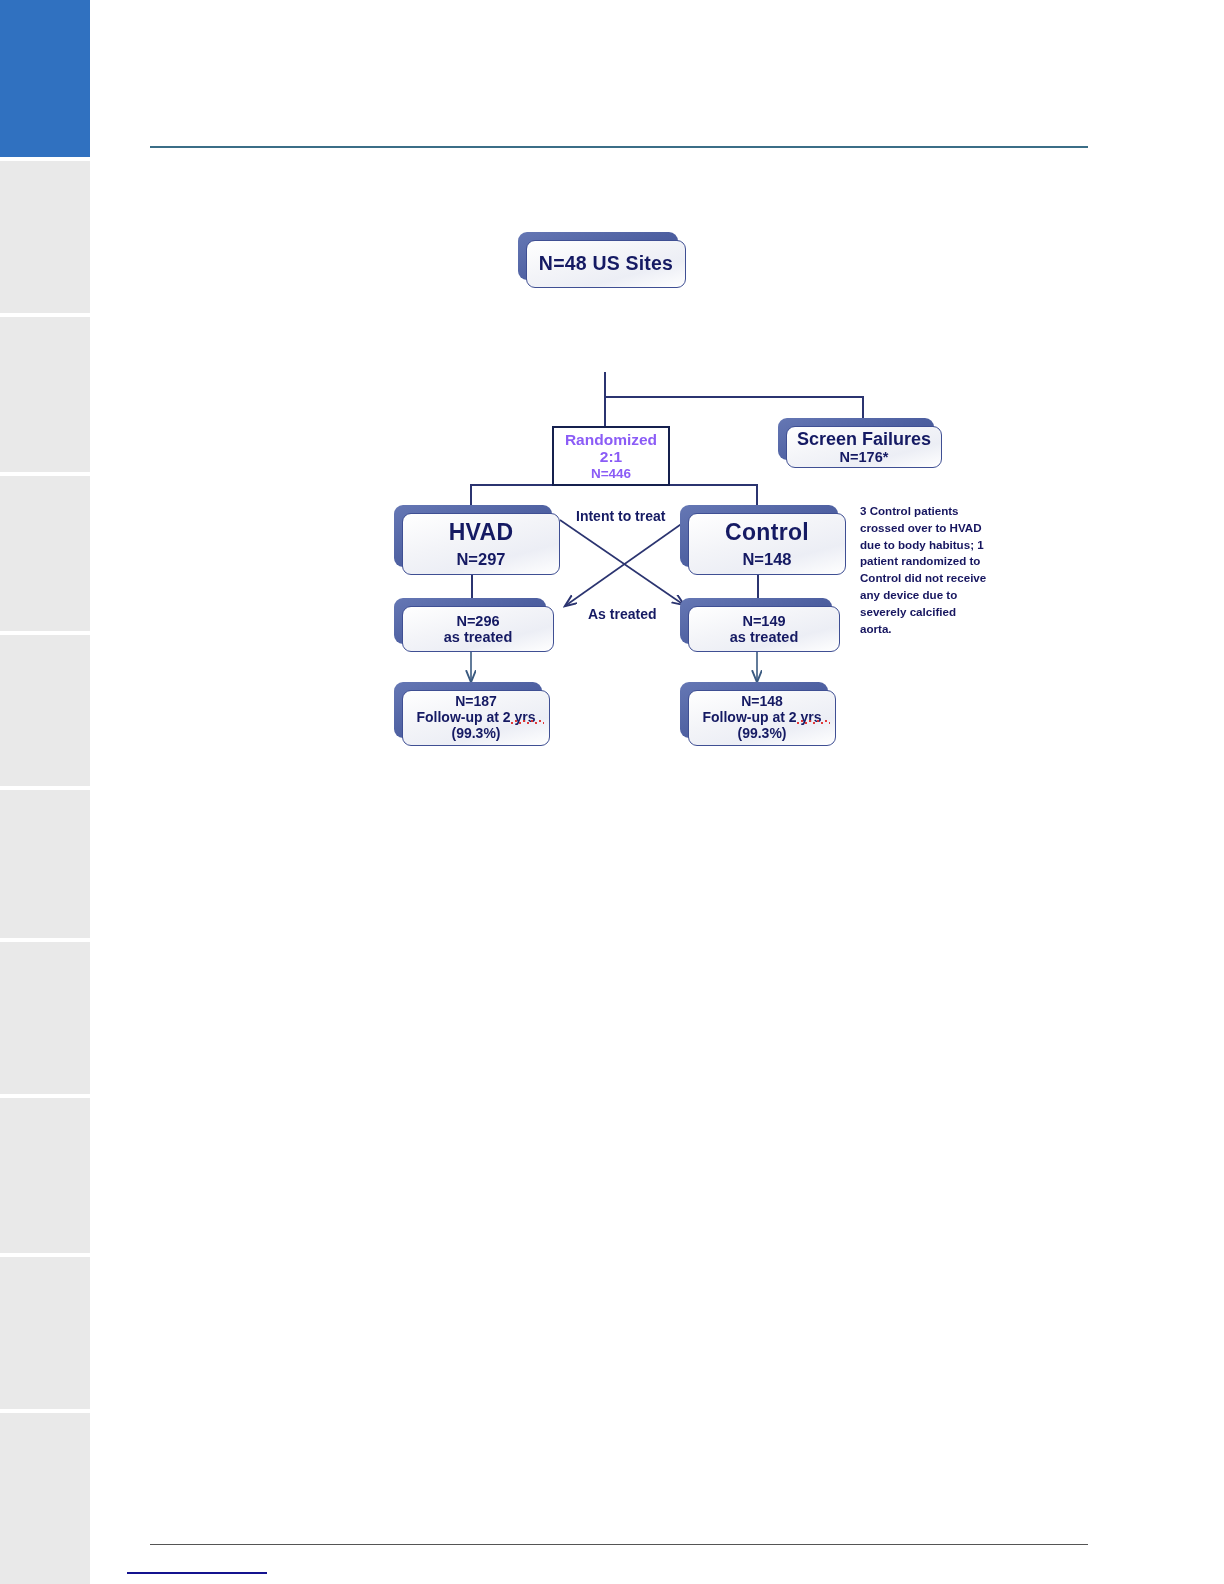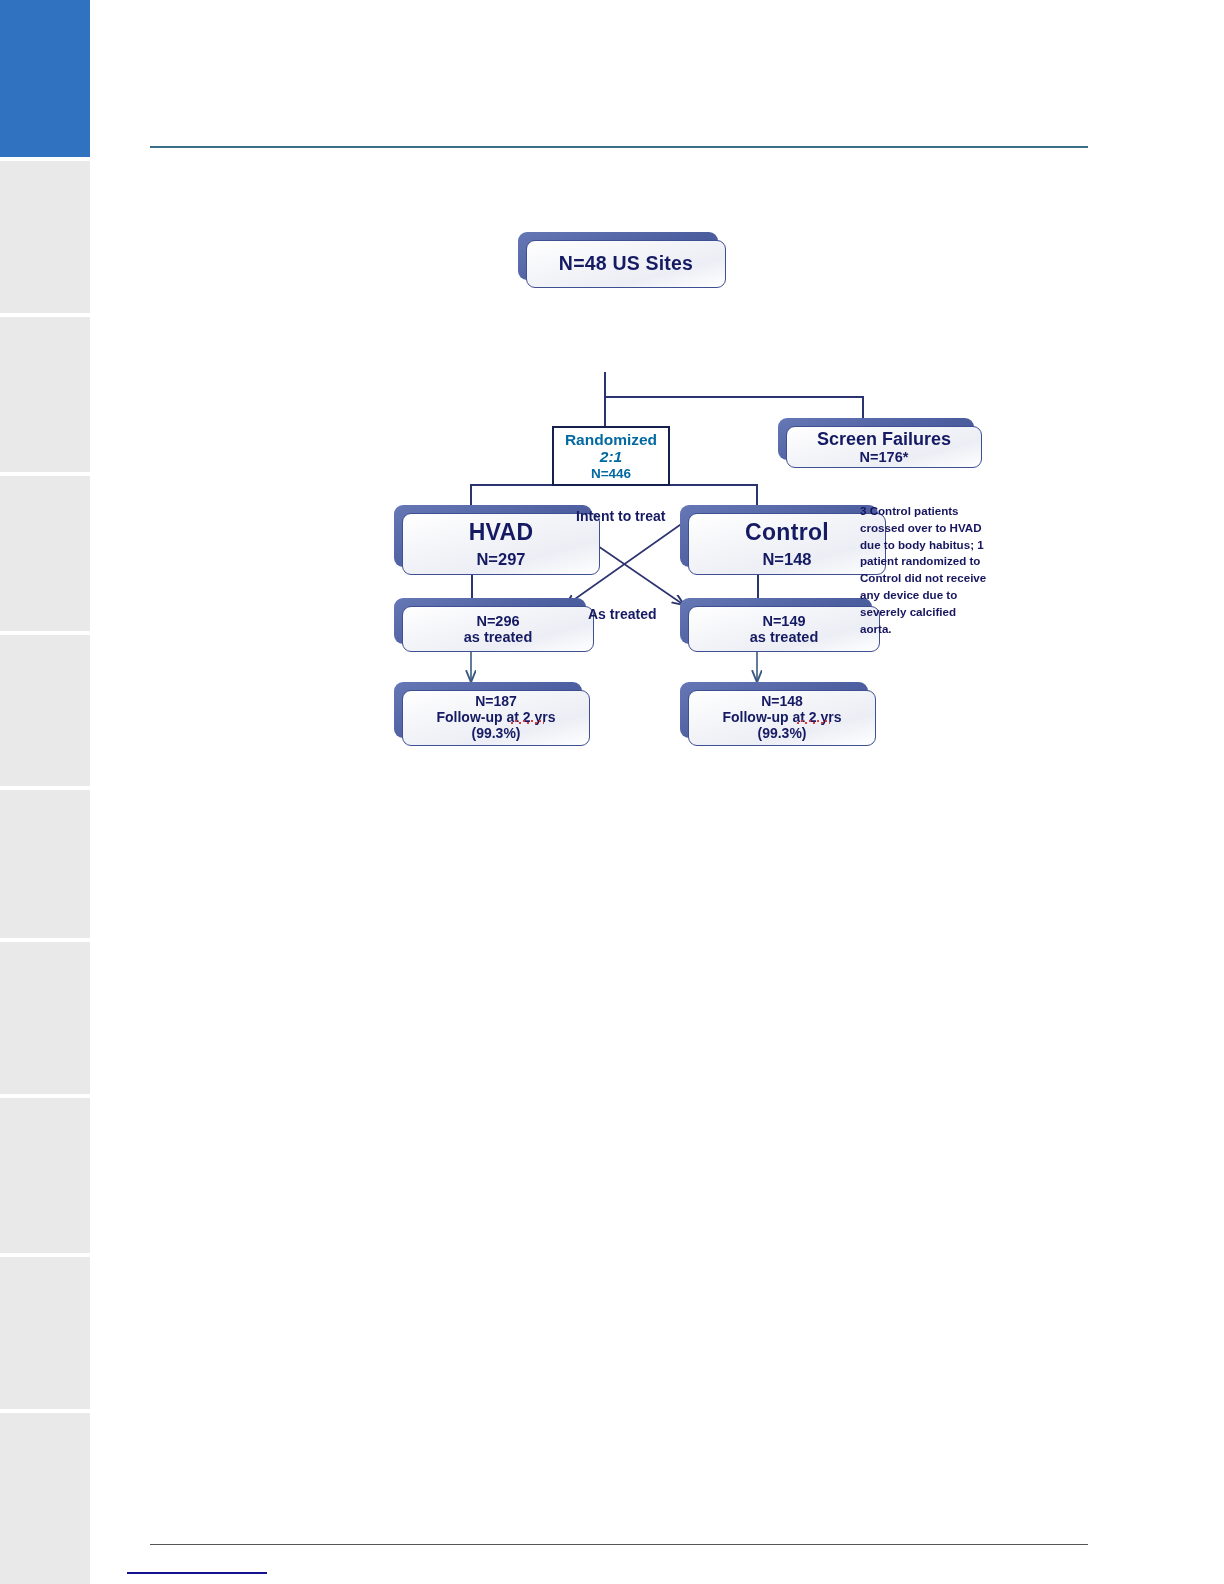--- a/index.html
+++ b/index.html
@@ -18,21 +18,21 @@
   
   .hrule{position:absolute;}
   #header-rule{left:150px;top:146px;width:938px;height:2px;background:#3b6e87;}
   #footer-rule{left:150px;top:1544px;width:938px;height:1px;background:#555555;}
   #footnote-rule{left:127px;top:1572px;width:140px;height:2px;background:#14138f;}
 
   
   #diagram{position:absolute;left:240px;top:220px;width:780px;height:520px;}
 
   
-  .node{position:absolute;padding-left:40px;}
+  .node{position:absolute;}
   .node .plate{
     position:absolute;left:0;top:0;width:100%;height:100%;
     background:linear-gradient(160deg,#6577b4 0%,#4d5fa0 55%,#44548f 100%);
     border-radius:9px;
   }
   .node .face{
     position:absolute;left:8px;top:8px;width:100%;height:100%;
     background:linear-gradient(165deg,#ffffff 0%,#f3f4f8 42%,#eceef5 70%,#ffffff 100%);
     border:1.4px solid #3f4f93;
     border-radius:9px;
@@ -42,34 +42,34 @@
     color:#151a63;
     text-align:center;
     line-height:1.12;
   }
   .node .face .ln{display:block;white-space:nowrap;}
 
   
   .plainbox{
     position:absolute;background:#ffffff;border:2px solid #15204e;
     display:flex;flex-direction:column;align-items:center;justify-content:center;
-    color:#0369a1;text-align:center;line-height:1.14;box-sizing:border-box;
+    color:#8b5cf6;text-align:center;line-height:1.14;box-sizing:border-box;
   }
 
   
   .t-sites{font-size:19.5px;font-weight:700;letter-spacing:.2px;}
   .t-hf{font-size:20.5px;font-weight:700;letter-spacing:.1px;}
   .t-sf-main{font-size:18px;font-weight:700;}
   .t-sf-sub{font-size:14.5px;font-weight:700;}
   .t-arm{font-size:23px;font-weight:700;letter-spacing:.3px;}
   .t-armn{font-size:16.5px;font-weight:700;margin-top:4px;}
   .t-mid{font-size:14.5px;font-weight:700;}
   .t-fu{font-size:14px;font-weight:700;}
   .t-rand1{font-size:15.5px;font-weight:600;}
-  .t-rand2{font-size:15.5px;font-weight:600;font-style:italic;}
+  .t-rand2{font-size:15.5px;font-weight:600;}
   .t-rand3{font-size:13.5px;font-weight:700;}
 
   
   .ln-v{position:absolute;width:2px;background:#2b3470;}
   .ln-h{position:absolute;height:2px;background:#2b3470;}
   .arrow-svg{position:absolute;left:0;top:0;width:780px;height:520px;overflow:visible;pointer-events:none;}
 
   
   .side-note{
     position:absolute;width:128px;color:#16155f;

